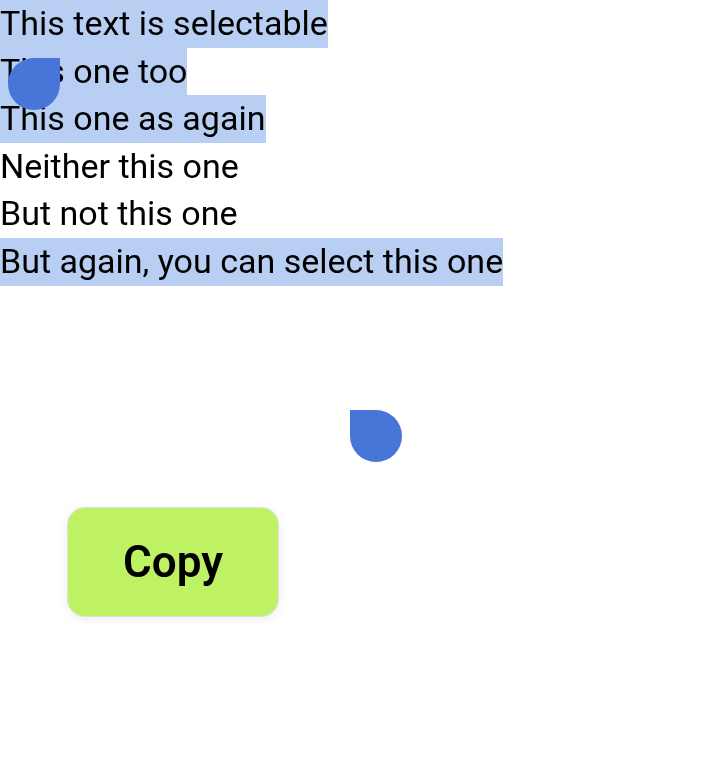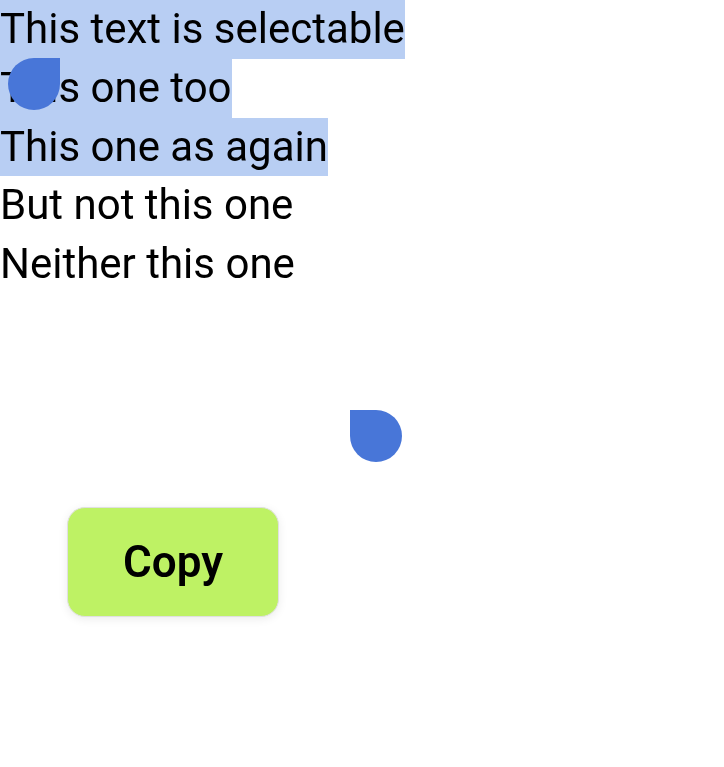--- a/index.html
+++ b/index.html
@@ -12,21 +12,21 @@
       background: #ffffff;
       width: 724px;
       height: 767px;
       position: relative;
       overflow: hidden;
     }
     .text-container {
       padding: 0;
     }
     .text-line {
-      font-size: 42px;
+      font-size: 34px;
       line-height: 1.4;
       color: #000000;
       display: inline-block;
       white-space: nowrap;
     }
     .line-wrapper {
       display: block;
     }
     .selected {
       background-color: #b8cef3;
@@ -75,24 +75,27 @@
   <div class="line-wrapper">
     <span class="text-line selected">This text is selectable</span>
   </div>
   <div class="line-wrapper">
     <span class="text-line selected">This one too</span>
   </div>
   <div class="line-wrapper">
     <span class="text-line selected">This one as again</span>
   </div>
   <div class="line-wrapper">
+    <span class="text-line">Neither this one</span>
+  </div>
+  <div class="line-wrapper">
     <span class="text-line">But not this one</span>
   </div>
   <div class="line-wrapper">
-    <span class="text-line">Neither this one</span>
+    <span class="text-line selected">But again, you can select this one</span>
   </div>
 </div>
 
 <div class="selection-handle-start"></div>
 <div class="selection-handle-end"></div>
 
 <div class="copy-popup">
   <span class="copy-label">Copy</span>
 </div>
 

